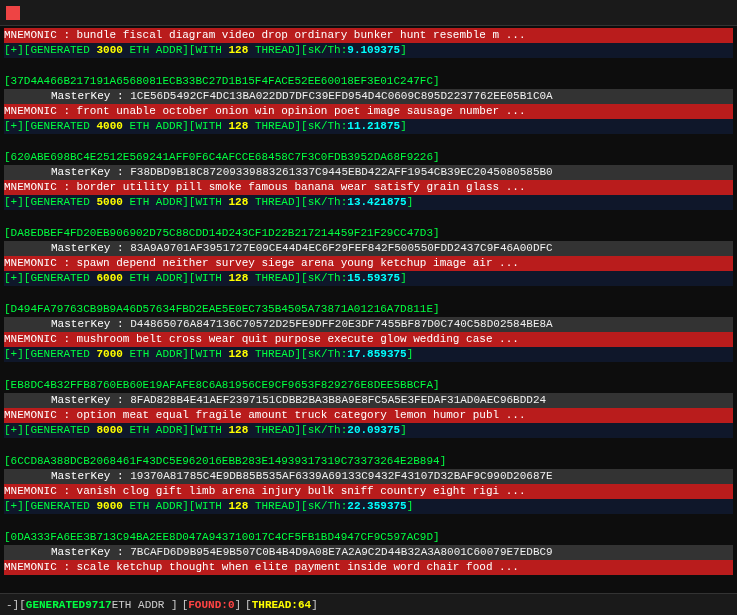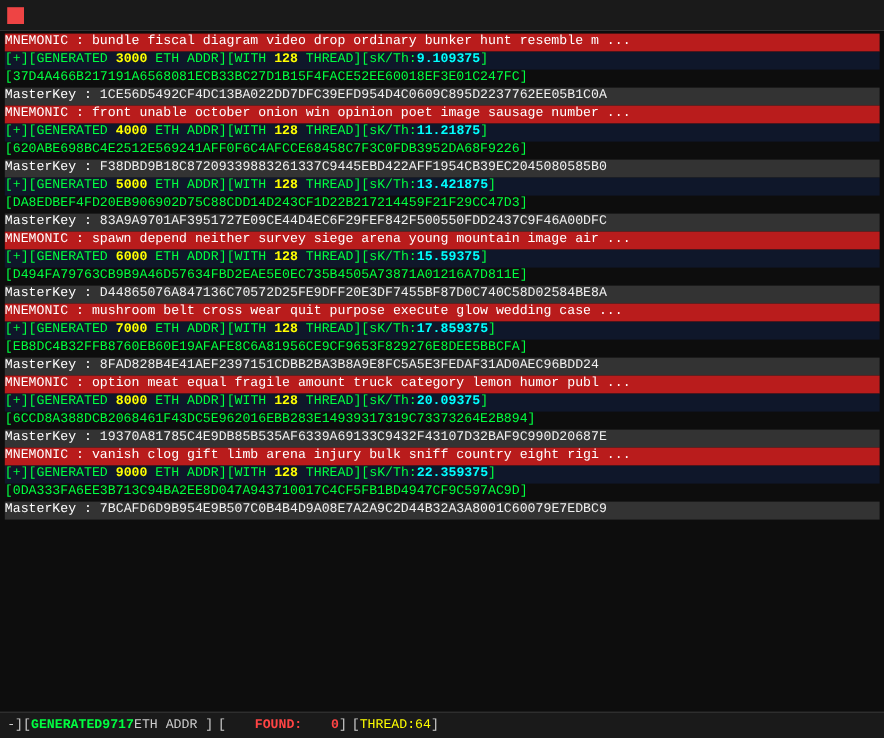--- a/index.html
+++ b/index.html
@@ -79,50 +79,52 @@
       display: block;
     }
     .generated-line {
       color: #fff;
       background: #0f172a;
       display: block;
     }
     .addr-line {
       color: #00ff41;
       display: block;
+      margin-top: 16px;
     }
     .masterkey-line {
       color: #fff;
       background: #333;
       display: block;
     }
     .masterkey-label {
       color: #fff;
+      padding-left: 47px;
     }
     .masterkey-value {
       color: #f0f0f0;
     }
 
     .gen-bracket { color: #00ff41; }
     .gen-num { color: #ffff00; font-weight: bold; }
     .gen-skth { color: #00ffff; font-weight: bold; }
 
     .status-bar {
       background: #1a1a1a;
       height: 22px;
       display: flex;
       align-items: center;
       padding: 0 6px;
       border-top: 1px solid #333;
       color: #ccc;
       font-size: 11px;
     }
     .status-gen { color: #00ff41; font-weight: bold; }
-    .status-found { color: #ff4444; font-weight: bold; margin-left: 24px; }
-    .status-thread { color: #ffff00; font-weight: normal; }
+    .status-found { color: #ff4444; font-weight: bold; }
+    .status-thread { color: #ffff00; font-weight: bold; }
 
     ::-webkit-scrollbar { width: 6px; }
     ::-webkit-scrollbar-track { background: #111; }
     ::-webkit-scrollbar-thumb { background: #444; }
   </style>
 </head>
 <body>
 
 <div class="title-bar">
   <div class="title-bar-left">
@@ -138,39 +140,41 @@
 
 <div class="terminal" id="terminal">
 <span class="line mnemonic-line">MNEMONIC : bundle fiscal diagram video drop ordinary bunker hunt resemble m ...</span>
     <span class="line generated-line"><span class="gen-bracket">[+]</span><span class="gen-bracket">[GENERATED </span><span class="gen-num">3000</span><span class="gen-bracket"> ETH ADDR]</span><span class="gen-bracket">[WITH </span><span class="gen-num">128</span><span class="gen-bracket"> THREAD]</span><span class="gen-bracket">[sK/Th:</span><span class="gen-skth">9.109375</span><span class="gen-bracket">]</span></span>
     <span class="line addr-line">[37D4A466B217191A6568081ECB33BC27D1B15F4FACE52EE60018EF3E01C247FC]</span>
     <span class="line masterkey-line"><span class="masterkey-label">MasterKey : </span><span class="masterkey-value">1CE56D5492CF4DC13BA022DD7DFC39EFD954D4C0609C895D2237762EE05B1C0A</span></span>
     <span class="line mnemonic-line">MNEMONIC : front unable october onion win opinion poet image sausage number ...</span>
     <span class="line generated-line"><span class="gen-bracket">[+]</span><span class="gen-bracket">[GENERATED </span><span class="gen-num">4000</span><span class="gen-bracket"> ETH ADDR]</span><span class="gen-bracket">[WITH </span><span class="gen-num">128</span><span class="gen-bracket"> THREAD]</span><span class="gen-bracket">[sK/Th:</span><span class="gen-skth">11.21875</span><span class="gen-bracket">]</span></span>
     <span class="line addr-line">[620ABE698BC4E2512E569241AFF0F6C4AFCCE68458C7F3C0FDB3952DA68F9226]</span>
     <span class="line masterkey-line"><span class="masterkey-label">MasterKey : </span><span class="masterkey-value">F38DBD9B18C87209339883261337C9445EBD422AFF1954CB39EC2045080585B0</span></span>
+    <span class="line mnemonic-line">MNEMONIC : border utility pill smoke famous banana wear satisfy grain glass ...</span>
     <span class="line generated-line"><span class="gen-bracket">[+]</span><span class="gen-bracket">[GENERATED </span><span class="gen-num">5000</span><span class="gen-bracket"> ETH ADDR]</span><span class="gen-bracket">[WITH </span><span class="gen-num">128</span><span class="gen-bracket"> THREAD]</span><span class="gen-bracket">[sK/Th:</span><span class="gen-skth">13.421875</span><span class="gen-bracket">]</span></span>
     <span class="line addr-line">[DA8EDBEF4FD20EB906902D75C88CDD14D243CF1D22B217214459F21F29CC47D3]</span>
     <span class="line masterkey-line"><span class="masterkey-label">MasterKey : </span><span class="masterkey-value">83A9A9701AF3951727E09CE44D4EC6F29FEF842F500550FDD2437C9F46A00DFC</span></span>
-    <span class="line mnemonic-line">MNEMONIC : spawn depend neither survey siege arena young mountain image air ...</span>
+    <span class="line mnemonic-line">MNEMONIC : spawn depend neither survey siege arena young ketchup image air ...</span>
     <span class="line generated-line"><span class="gen-bracket">[+]</span><span class="gen-bracket">[GENERATED </span><span class="gen-num">6000</span><span class="gen-bracket"> ETH ADDR]</span><span class="gen-bracket">[WITH </span><span class="gen-num">128</span><span class="gen-bracket"> THREAD]</span><span class="gen-bracket">[sK/Th:</span><span class="gen-skth">15.59375</span><span class="gen-bracket">]</span></span>
     <span class="line addr-line">[D494FA79763CB9B9A46D57634FBD2EAE5E0EC735B4505A73871A01216A7D811E]</span>
     <span class="line masterkey-line"><span class="masterkey-label">MasterKey : </span><span class="masterkey-value">D44865076A847136C70572D25FE9DFF20E3DF7455BF87D0C740C58D02584BE8A</span></span>
     <span class="line mnemonic-line">MNEMONIC : mushroom belt cross wear quit purpose execute glow wedding case ...</span>
     <span class="line generated-line"><span class="gen-bracket">[+]</span><span class="gen-bracket">[GENERATED </span><span class="gen-num">7000</span><span class="gen-bracket"> ETH ADDR]</span><span class="gen-bracket">[WITH </span><span class="gen-num">128</span><span class="gen-bracket"> THREAD]</span><span class="gen-bracket">[sK/Th:</span><span class="gen-skth">17.859375</span><span class="gen-bracket">]</span></span>
     <span class="line addr-line">[EB8DC4B32FFB8760EB60E19AFAFE8C6A81956CE9CF9653F829276E8DEE5BBCFA]</span>
     <span class="line masterkey-line"><span class="masterkey-label">MasterKey : </span><span class="masterkey-value">8FAD828B4E41AEF2397151CDBB2BA3B8A9E8FC5A5E3FEDAF31AD0AEC96BDD24</span></span>
     <span class="line mnemonic-line">MNEMONIC : option meat equal fragile amount truck category lemon humor publ ...</span>
     <span class="line generated-line"><span class="gen-bracket">[+]</span><span class="gen-bracket">[GENERATED </span><span class="gen-num">8000</span><span class="gen-bracket"> ETH ADDR]</span><span class="gen-bracket">[WITH </span><span class="gen-num">128</span><span class="gen-bracket"> THREAD]</span><span class="gen-bracket">[sK/Th:</span><span class="gen-skth">20.09375</span><span class="gen-bracket">]</span></span>
     <span class="line addr-line">[6CCD8A388DCB2068461F43DC5E962016EBB283E14939317319C73373264E2B894]</span>
     <span class="line masterkey-line"><span class="masterkey-label">MasterKey : </span><span class="masterkey-value">19370A81785C4E9DB85B535AF6339A69133C9432F43107D32BAF9C990D20687E</span></span>
     <span class="line mnemonic-line">MNEMONIC : vanish clog gift limb arena injury bulk sniff country eight rigi ...</span>
     <span class="line generated-line"><span class="gen-bracket">[+]</span><span class="gen-bracket">[GENERATED </span><span class="gen-num">9000</span><span class="gen-bracket"> ETH ADDR]</span><span class="gen-bracket">[WITH </span><span class="gen-num">128</span><span class="gen-bracket"> THREAD]</span><span class="gen-bracket">[sK/Th:</span><span class="gen-skth">22.359375</span><span class="gen-bracket">]</span></span>
     <span class="line addr-line">[0DA333FA6EE3B713C94BA2EE8D047A943710017C4CF5FB1BD4947CF9C597AC9D]</span>
     <span class="line masterkey-line"><span class="masterkey-label">MasterKey : </span><span class="masterkey-value">7BCAFD6D9B954E9B507C0B4B4D9A08E7A2A9C2D44B32A3A8001C60079E7EDBC9</span></span>
+    <span class="line mnemonic-line">MNEMONIC : scale ketchup thought when elite payment inside word chair food ...</span>
   </div>
 
 <div class="status-bar" id="status-bar">
     <span style="color:#ccc;">-][ </span>
     <span class="status-gen">GENERATED </span>
     <span class="status-gen">9717 </span>
     <span style="color:#ccc;">ETH ADDR ]</span>
     <span style="color:#ccc; margin-left:4px;">[</span>
     <span class="status-found">FOUND:</span>
     <span class="status-found">0</span>

